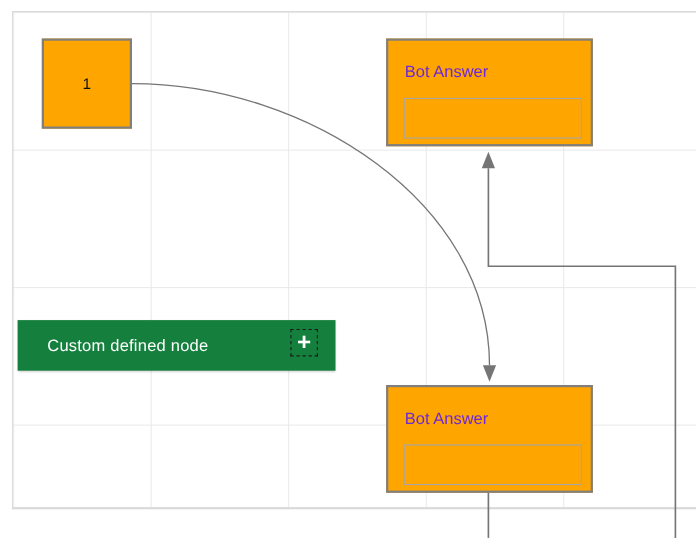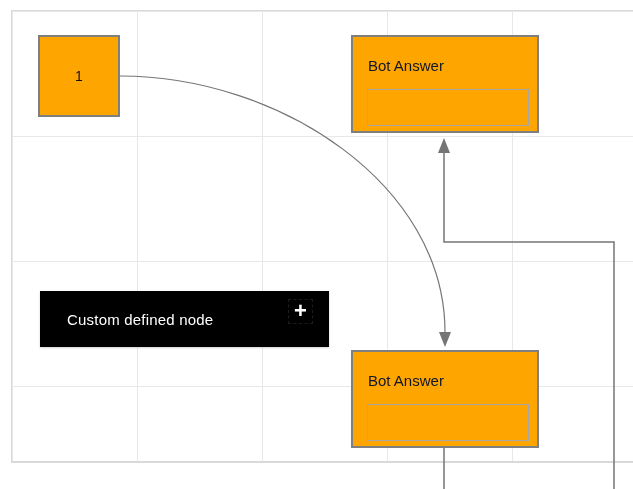--- a/index.html
+++ b/index.html
@@ -24,30 +24,30 @@
     display:flex;align-items:center;justify-content:center;
     font-size:14px;color:#111;
   }
   .node-bot{
     width:188px;height:98px;left:351px;
     background:#ffa500;border:2px solid #7f7f7f;
   }
   .node-bot.top{top:35px;}
   .node-bot.bottom{top:350px;}
   .bot-title{
-    position:absolute;left:15px;top:55px;font-size:15px;color:#0f172a;line-height:1;
+    position:absolute;left:15px;top:55px;font-size:15px;color:#6d28d9;line-height:1;
   }
   .node-bot .bot-title{top:21px;}
   .bot-input{
     position:absolute;left:14px;top:52px;width:160px;height:35px;
     border:1px solid #a6a6a6;background:transparent;
   }
   .node-custom{
-    left:40px;top:291px;width:289px;height:56px;
-    background:#000000;color:#fff;
+    left:16px;top:291px;width:289px;height:46px;
+    background:#15803d;color:#fff;
     display:flex;align-items:center;
     box-shadow:0 1px 2px rgba(0,0,0,0.18);
   }
   .custom-label{margin-left:27px;font-size:15px;letter-spacing:0.2px;}
   .add-handle{
     position:absolute;right:16px;top:8px;width:25px;height:25px;
     box-sizing:border-box;border:1px dashed #1c1c1c;
     display:flex;align-items:center;justify-content:center;
     cursor:pointer;
   }

